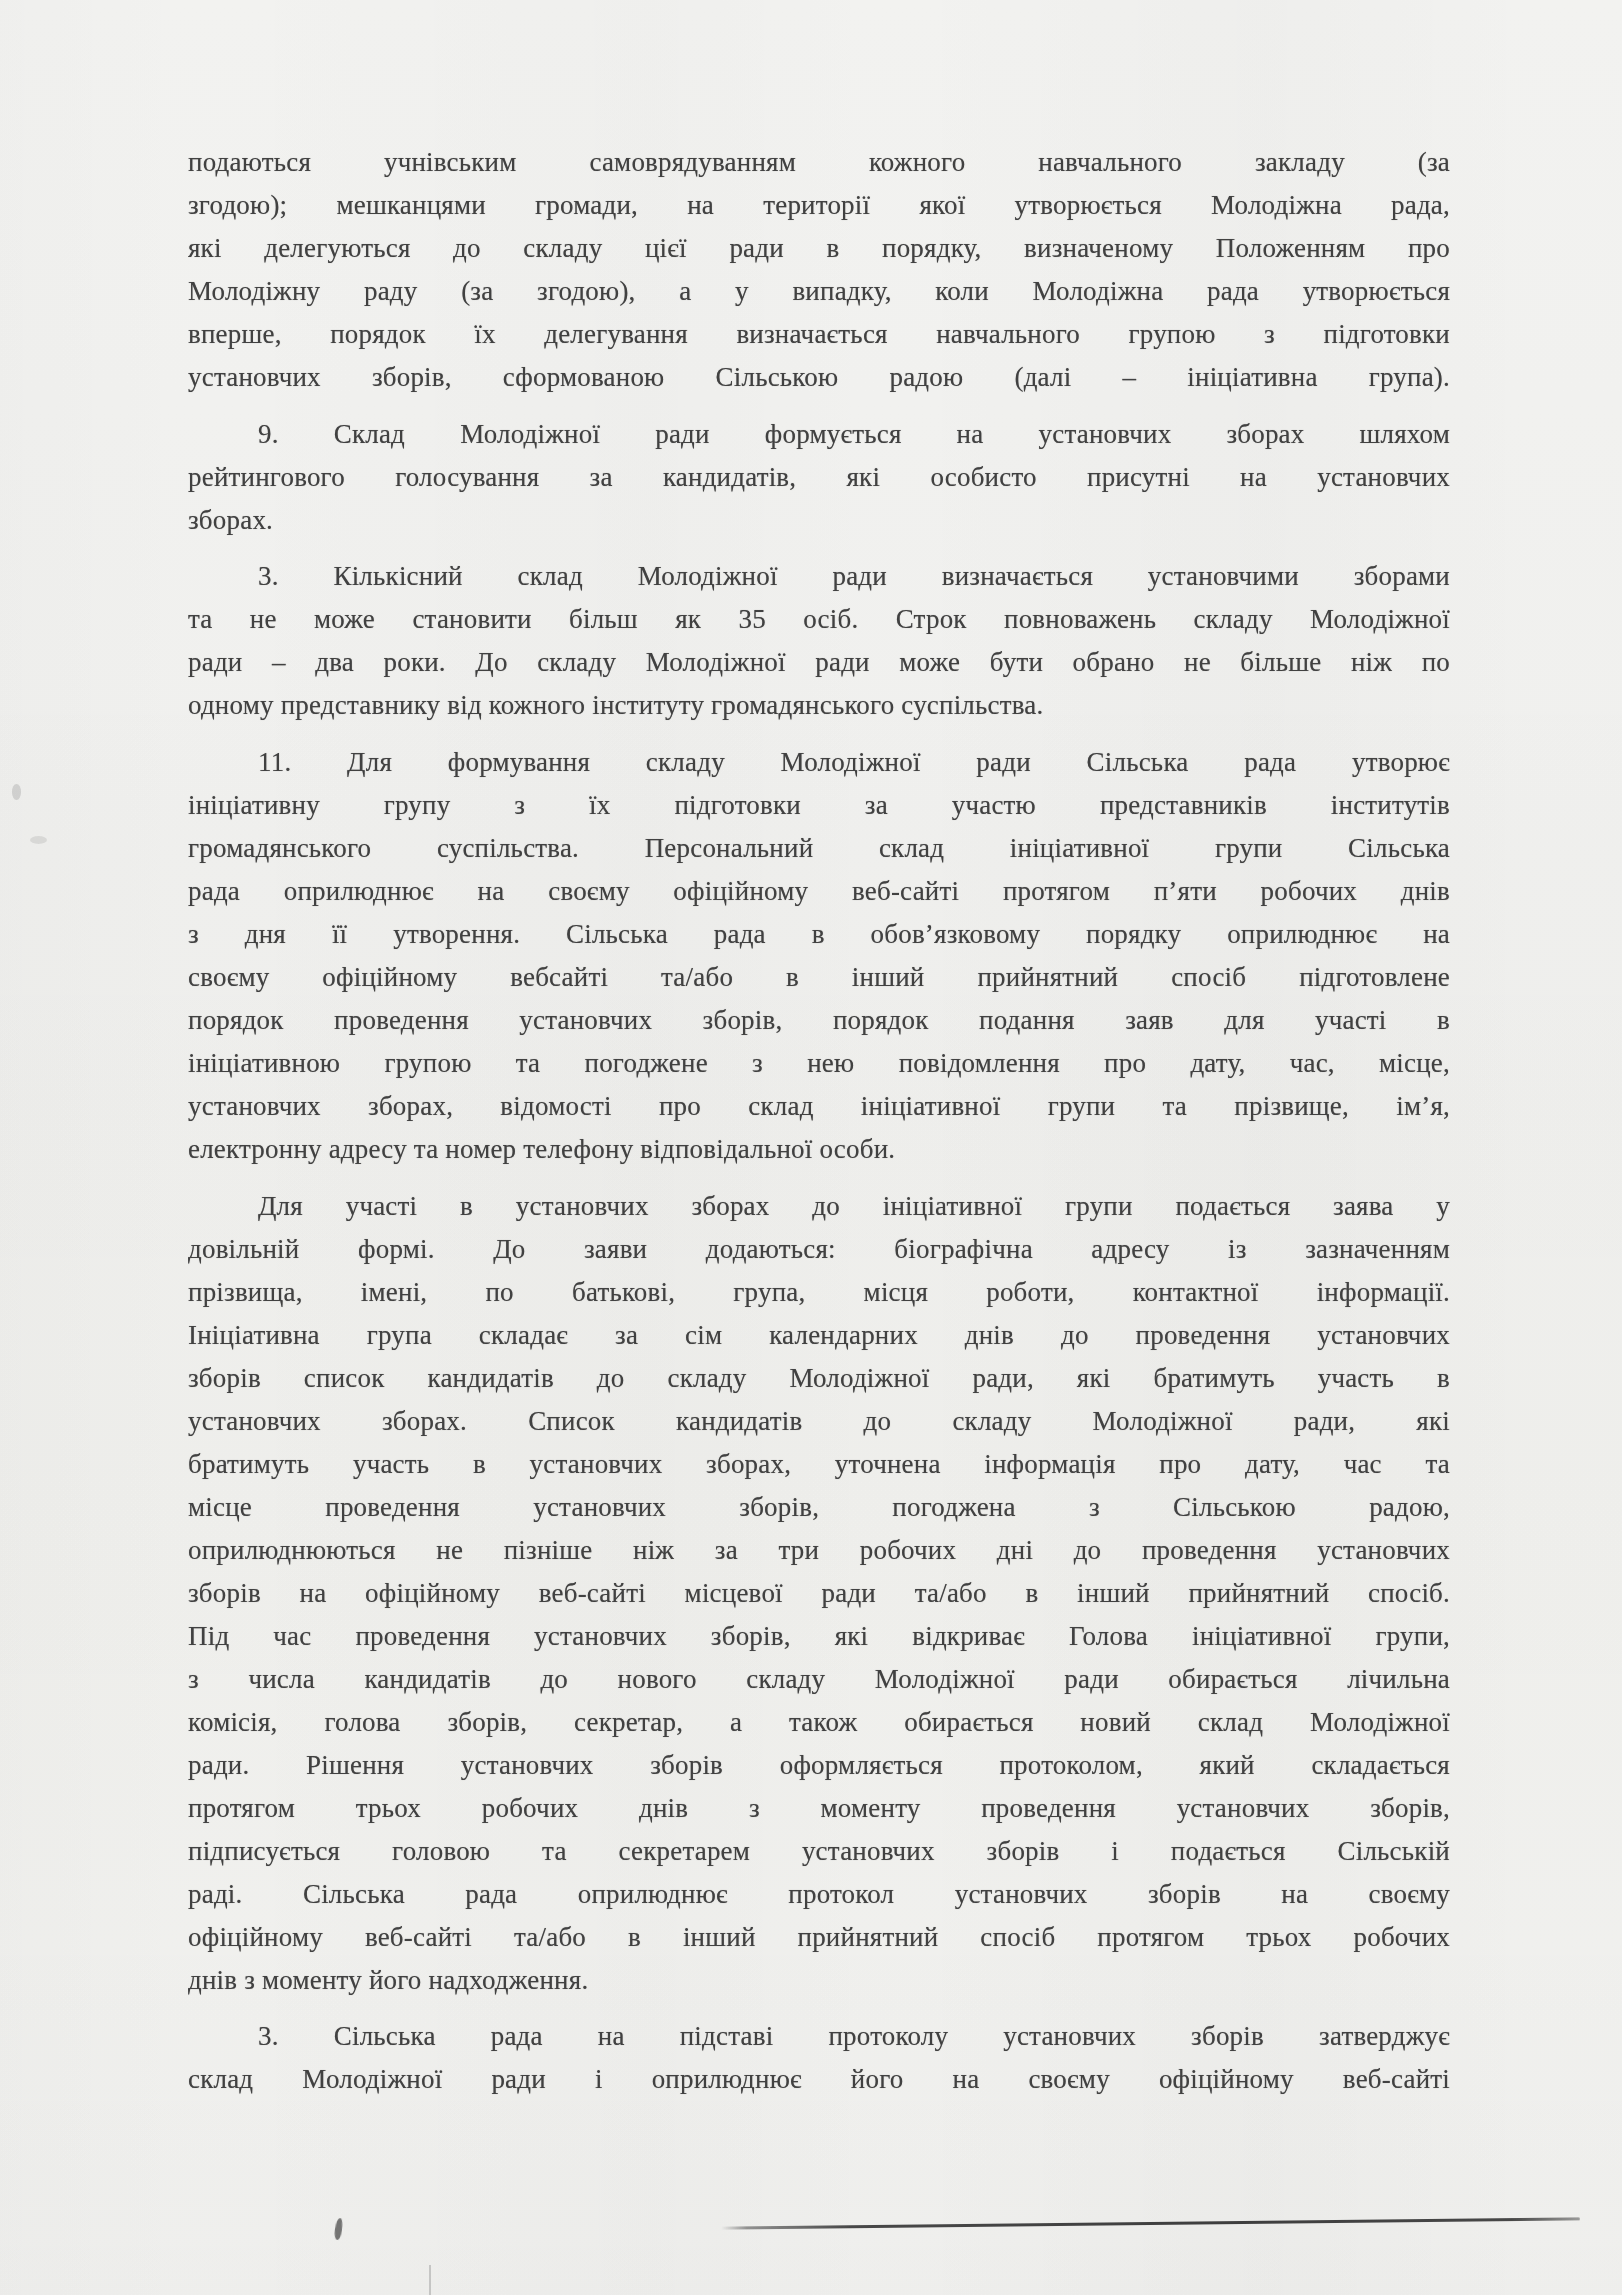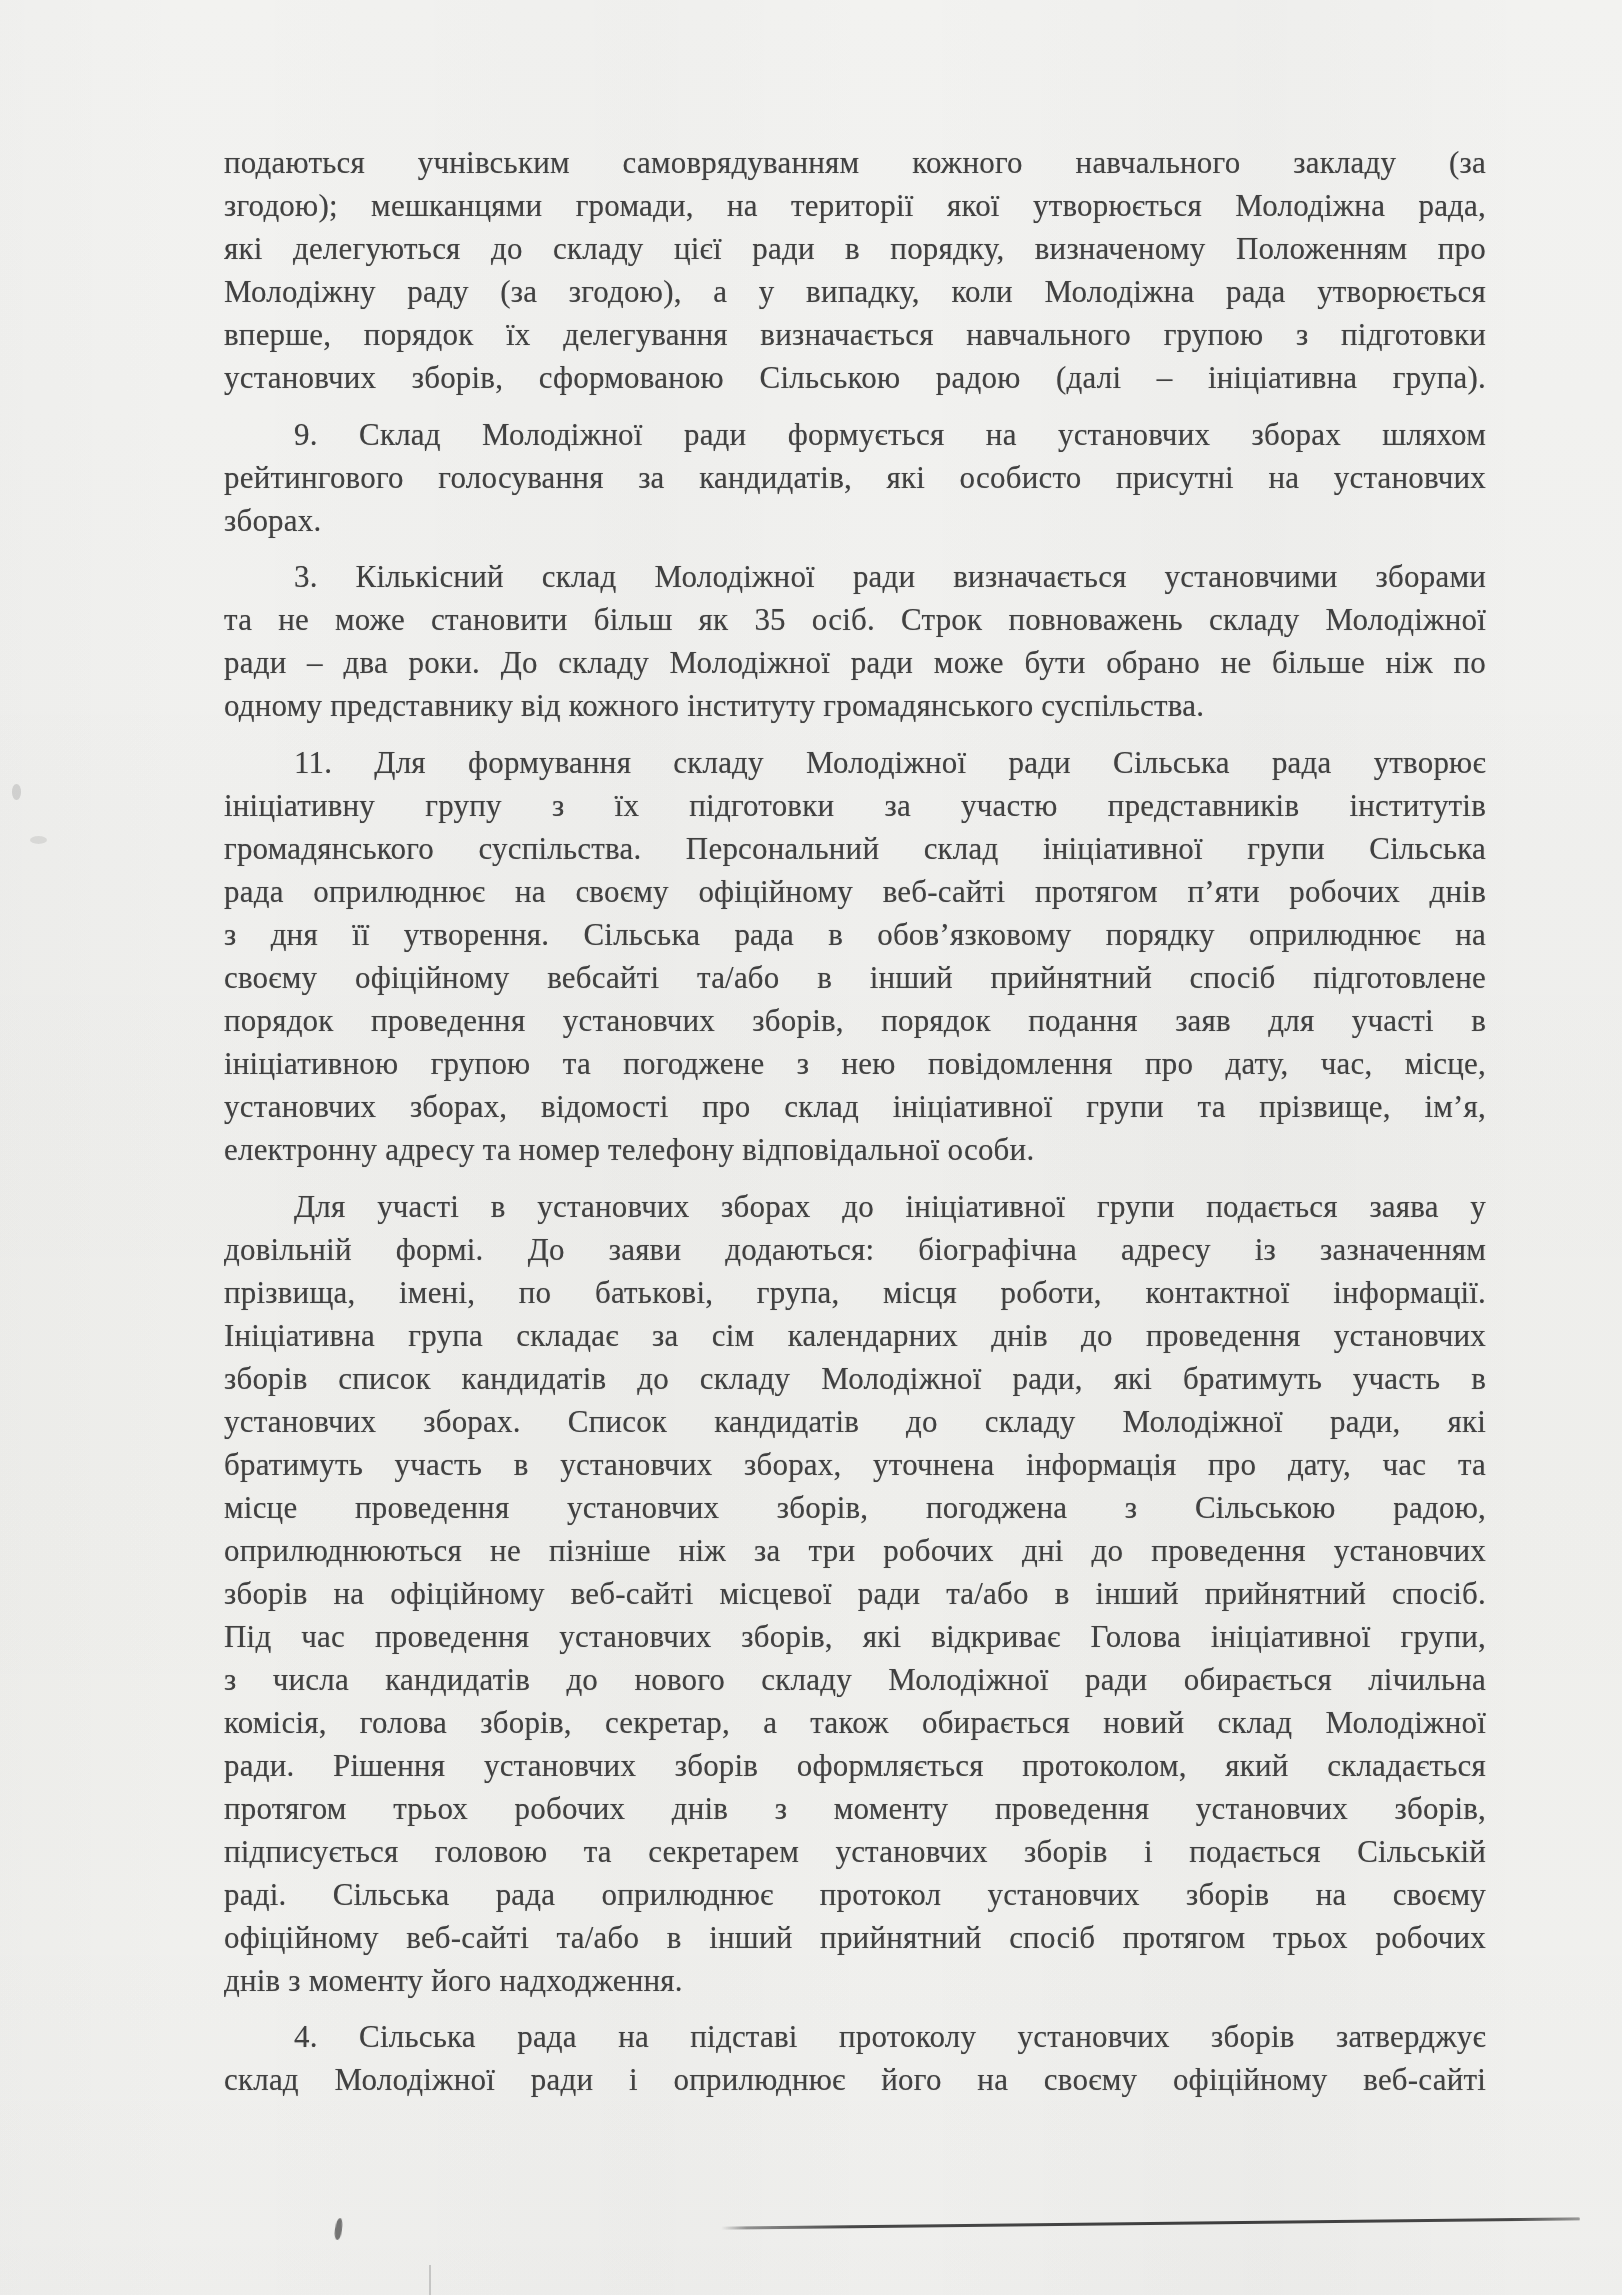--- a/index.html
+++ b/index.html
@@ -31,25 +31,24 @@
         rgba(0,0,0,0.010) 0%, rgba(0,0,0,0) 18%,
         rgba(0,0,0,0.008) 52%, rgba(0,0,0,0) 75%);
     pointer-events: none;
   }
   .doc {
     position: absolute;
     left: 188px;
     top: 141px;
     width: 1262px;
     color: var(--ink, #414141);
-    font-size: 31px;
+    font-size: 27px;
     letter-spacing: 0.2px;
     filter: blur(0.2px);
     text-shadow: 0 0 0.8px rgba(70,70,70,0.5);
-    margin-left: 36px;
   }
   .para { margin: 0; }
   .para + .para { margin-top: 13.7px; }
   .line {
     height: 43px;
     line-height: 43px;
     text-align: justify;
     text-align-last: justify;
     white-space: normal;
     overflow: hidden;
@@ -155,21 +154,21 @@
         <div class="line">з числа кандидатів до нового складу Молодіжної ради обирається лічильна</div>
         <div class="line">комісія, голова зборів, секретар,  а також обирається новий склад Молодіжної</div>
         <div class="line">ради. Рішення установчих зборів оформляється протоколом, який складається</div>
         <div class="line">протягом трьох робочих днів з моменту проведення установчих зборів,</div>
         <div class="line">підписується головою та секретарем установчих зборів і подається Сільській</div>
         <div class="line">раді. Сільська рада оприлюднює протокол установчих зборів на своєму</div>
         <div class="line">офіційному веб-сайті та/або в інший прийнятний спосіб протягом трьох робочих</div>
         <div class="line lastline">днів з моменту його надходження.</div>
       </div>
       <div class="para">
-        <div class="line firstindent">4. Сільська рада на підставі протоколу установчих зборів затверджує</div>
+        <div class="line firstindent">3. Сільська рада на підставі протоколу установчих зборів затверджує</div>
         <div class="line">склад Молодіжної ради і оприлюднює його на своєму офіційному веб-сайті</div>
       </div>
     </div>
 
   <div class="speck speck1"></div>
   <div class="speck speck2"></div>
   <div class="ink-comma"></div>
   <div class="pen-line"></div>
   <div class="edge-line"></div>
 </div>

